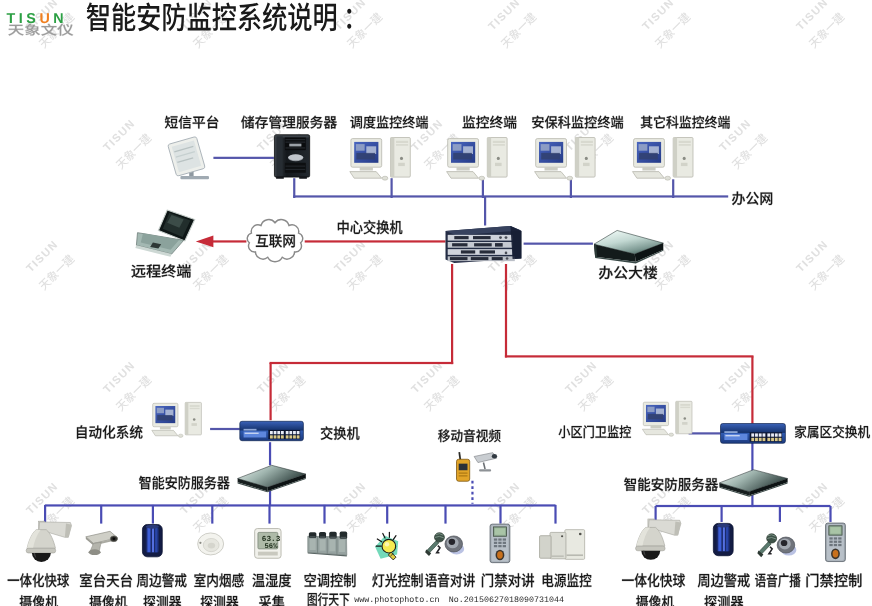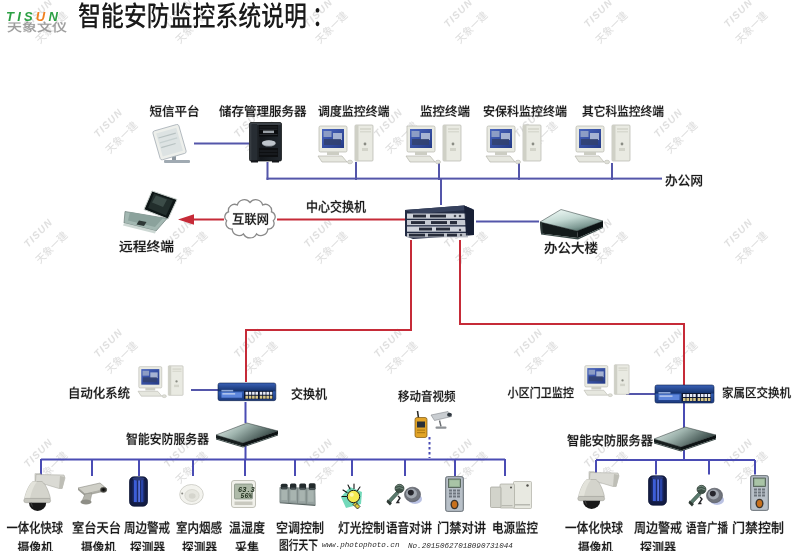--- a/index.html
+++ b/index.html
@@ -1,15 +1,15 @@
 <!DOCTYPE html>
 <html><head><meta charset="utf-8"><title>diagram</title>
 <style>
 html,body{margin:0;padding:0;background:#ffffff;}
-#wrap{position:relative;width:793px;height:551px;overflow:hidden;background:#22c55e;font-style:italic;}
+#wrap{position:relative;width:793px;height:551px;overflow:hidden;background:#22c55e;}
 </style></head>
 <body>
 <div id="wrap">
 <svg width="793" height="551" viewBox="0 0 793 551">
 <defs>
 <path id="g0" d="M42 -442V-338H962V-442Z"></path>
 <path id="g1" d="M54 -771V-675H429V82H530V-425C639 -365 765 -286 830 -231L898 -318C820 -379 662 -468 547 -524L530 -504V-675H947V-771Z"></path>
 <path id="g2" d="M448 -844V-668H93V-178H187V-238H448V83H547V-238H809V-183H907V-668H547V-844ZM187 -331V-575H448V-331ZM809 -331H547V-575H809Z"></path>
 <path id="g3" d="M50 -40V52H955V-40H715C742 -205 769 -410 784 -550L712 -559L695 -555H372L400 -703H926V-794H82V-703H297C269 -535 223 -320 187 -187H640L617 -40ZM354 -466H676L652 -275H313C327 -333 341 -398 354 -466Z"></path>
 <path id="g4" d="M309 -597C250 -523 151 -446 62 -398C83 -383 119 -347 137 -328C225 -384 332 -475 401 -561ZM608 -546C699 -482 811 -387 861 -324L941 -386C886 -449 772 -540 683 -600ZM361 -421 276 -394C316 -300 368 -219 432 -152C330 -79 200 -31 46 0C64 21 93 63 103 85C259 47 393 -8 502 -90C606 -8 737 48 900 78C912 52 938 13 958 -7C803 -31 675 -80 574 -151C643 -218 698 -299 739 -398L643 -426C611 -340 564 -269 503 -211C442 -269 394 -340 361 -421ZM410 -824C432 -789 455 -746 469 -711H63V-619H935V-711H547L573 -721C560 -757 527 -814 500 -855Z"></path>

